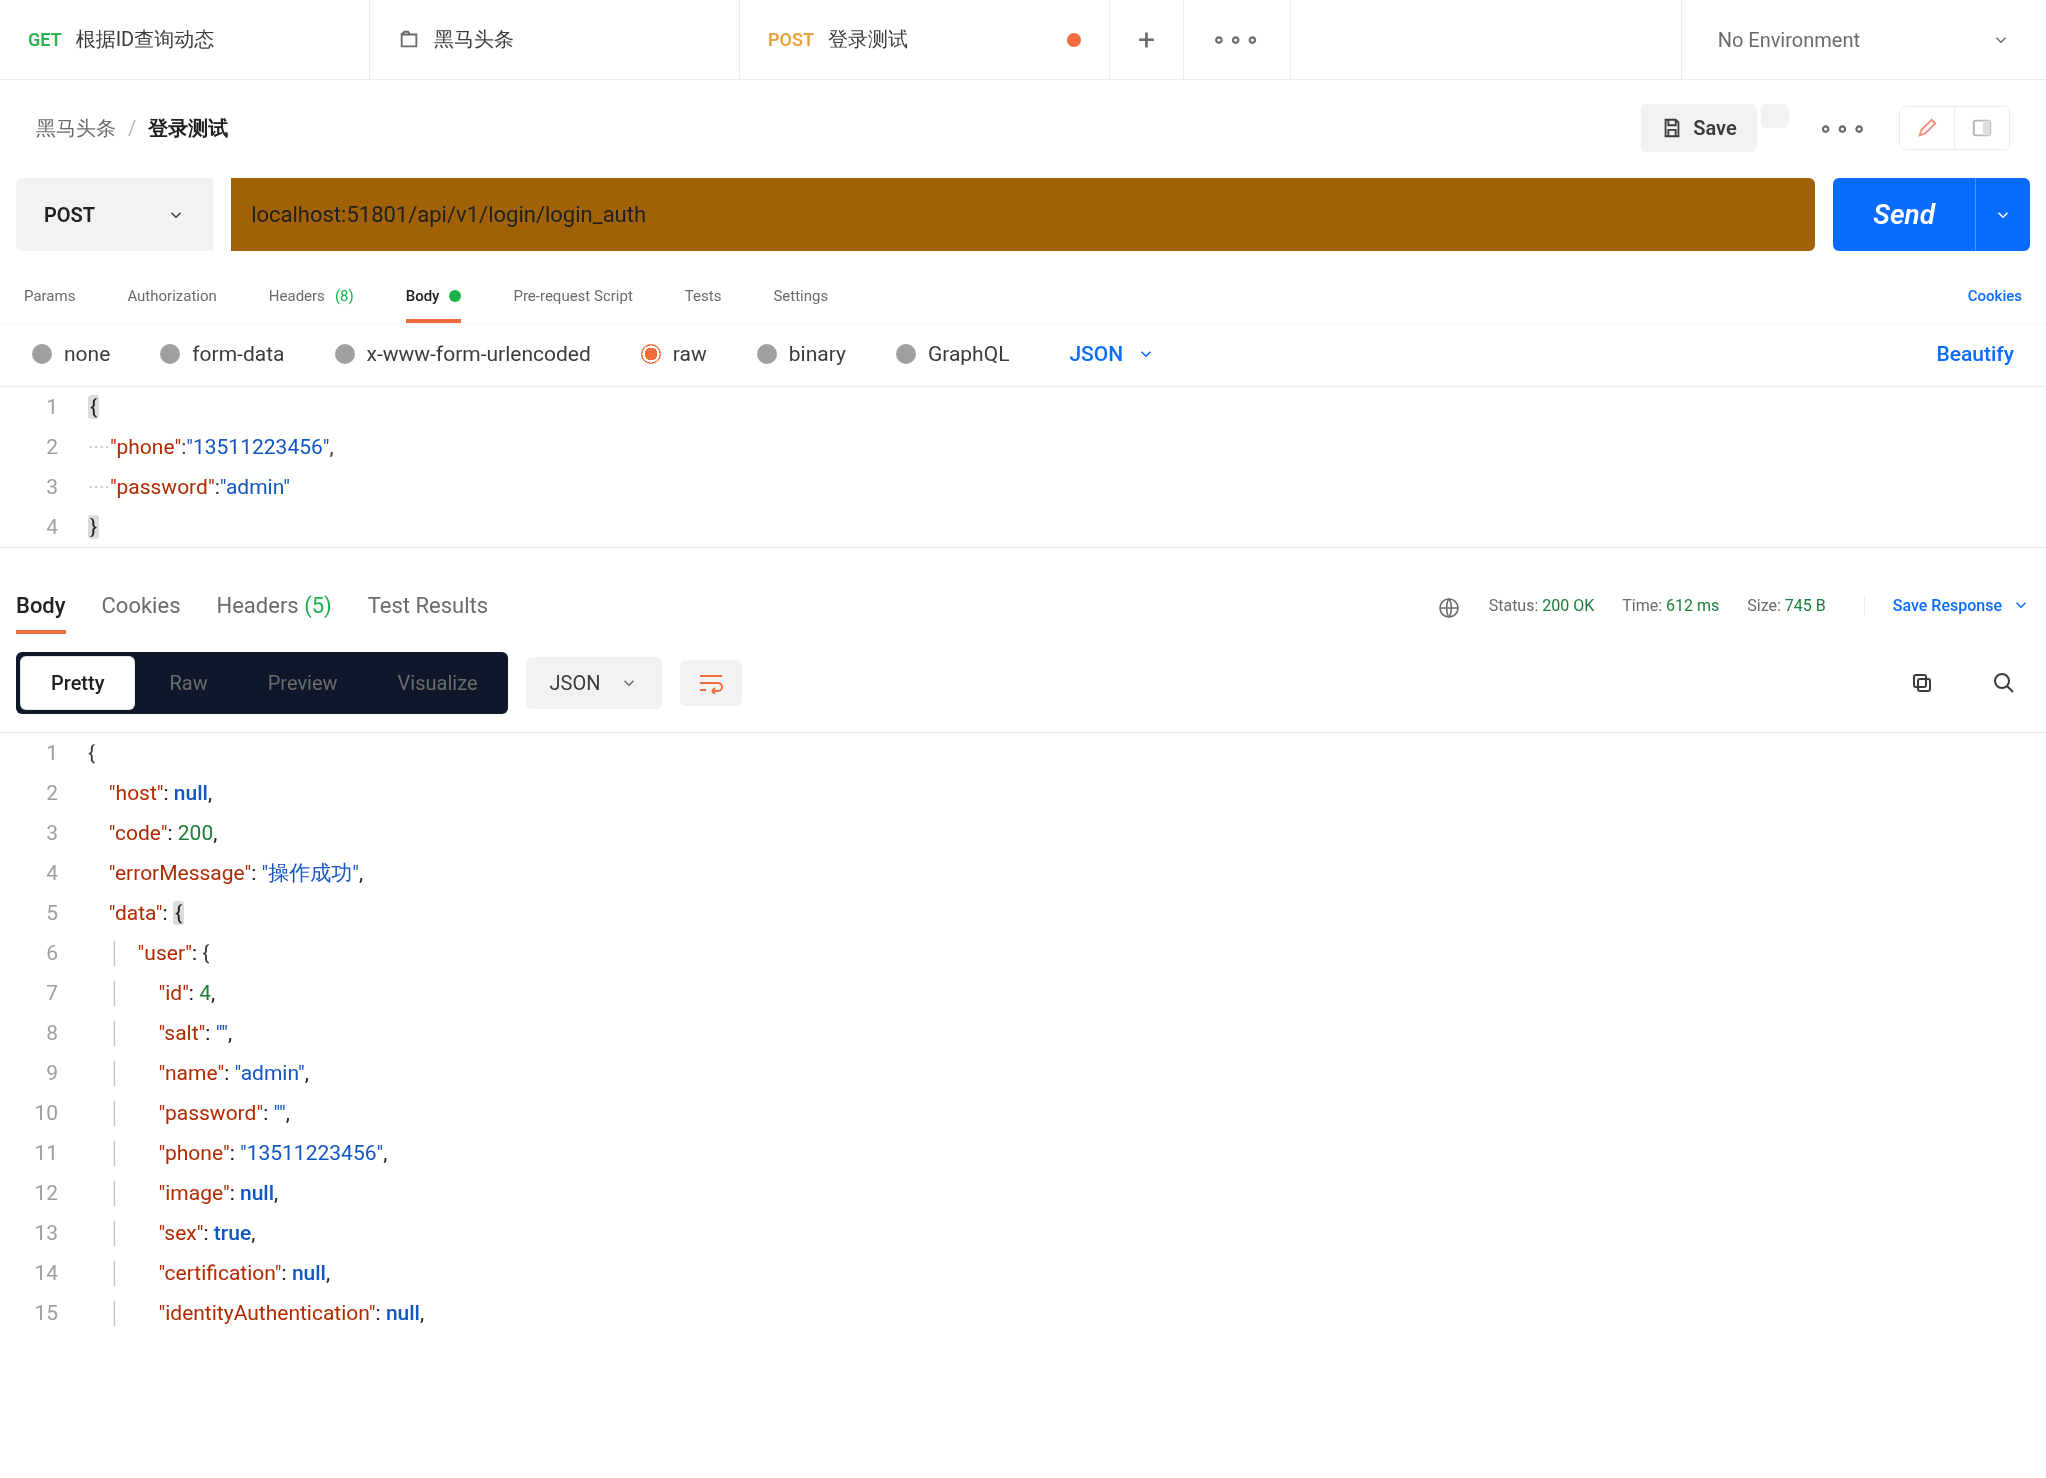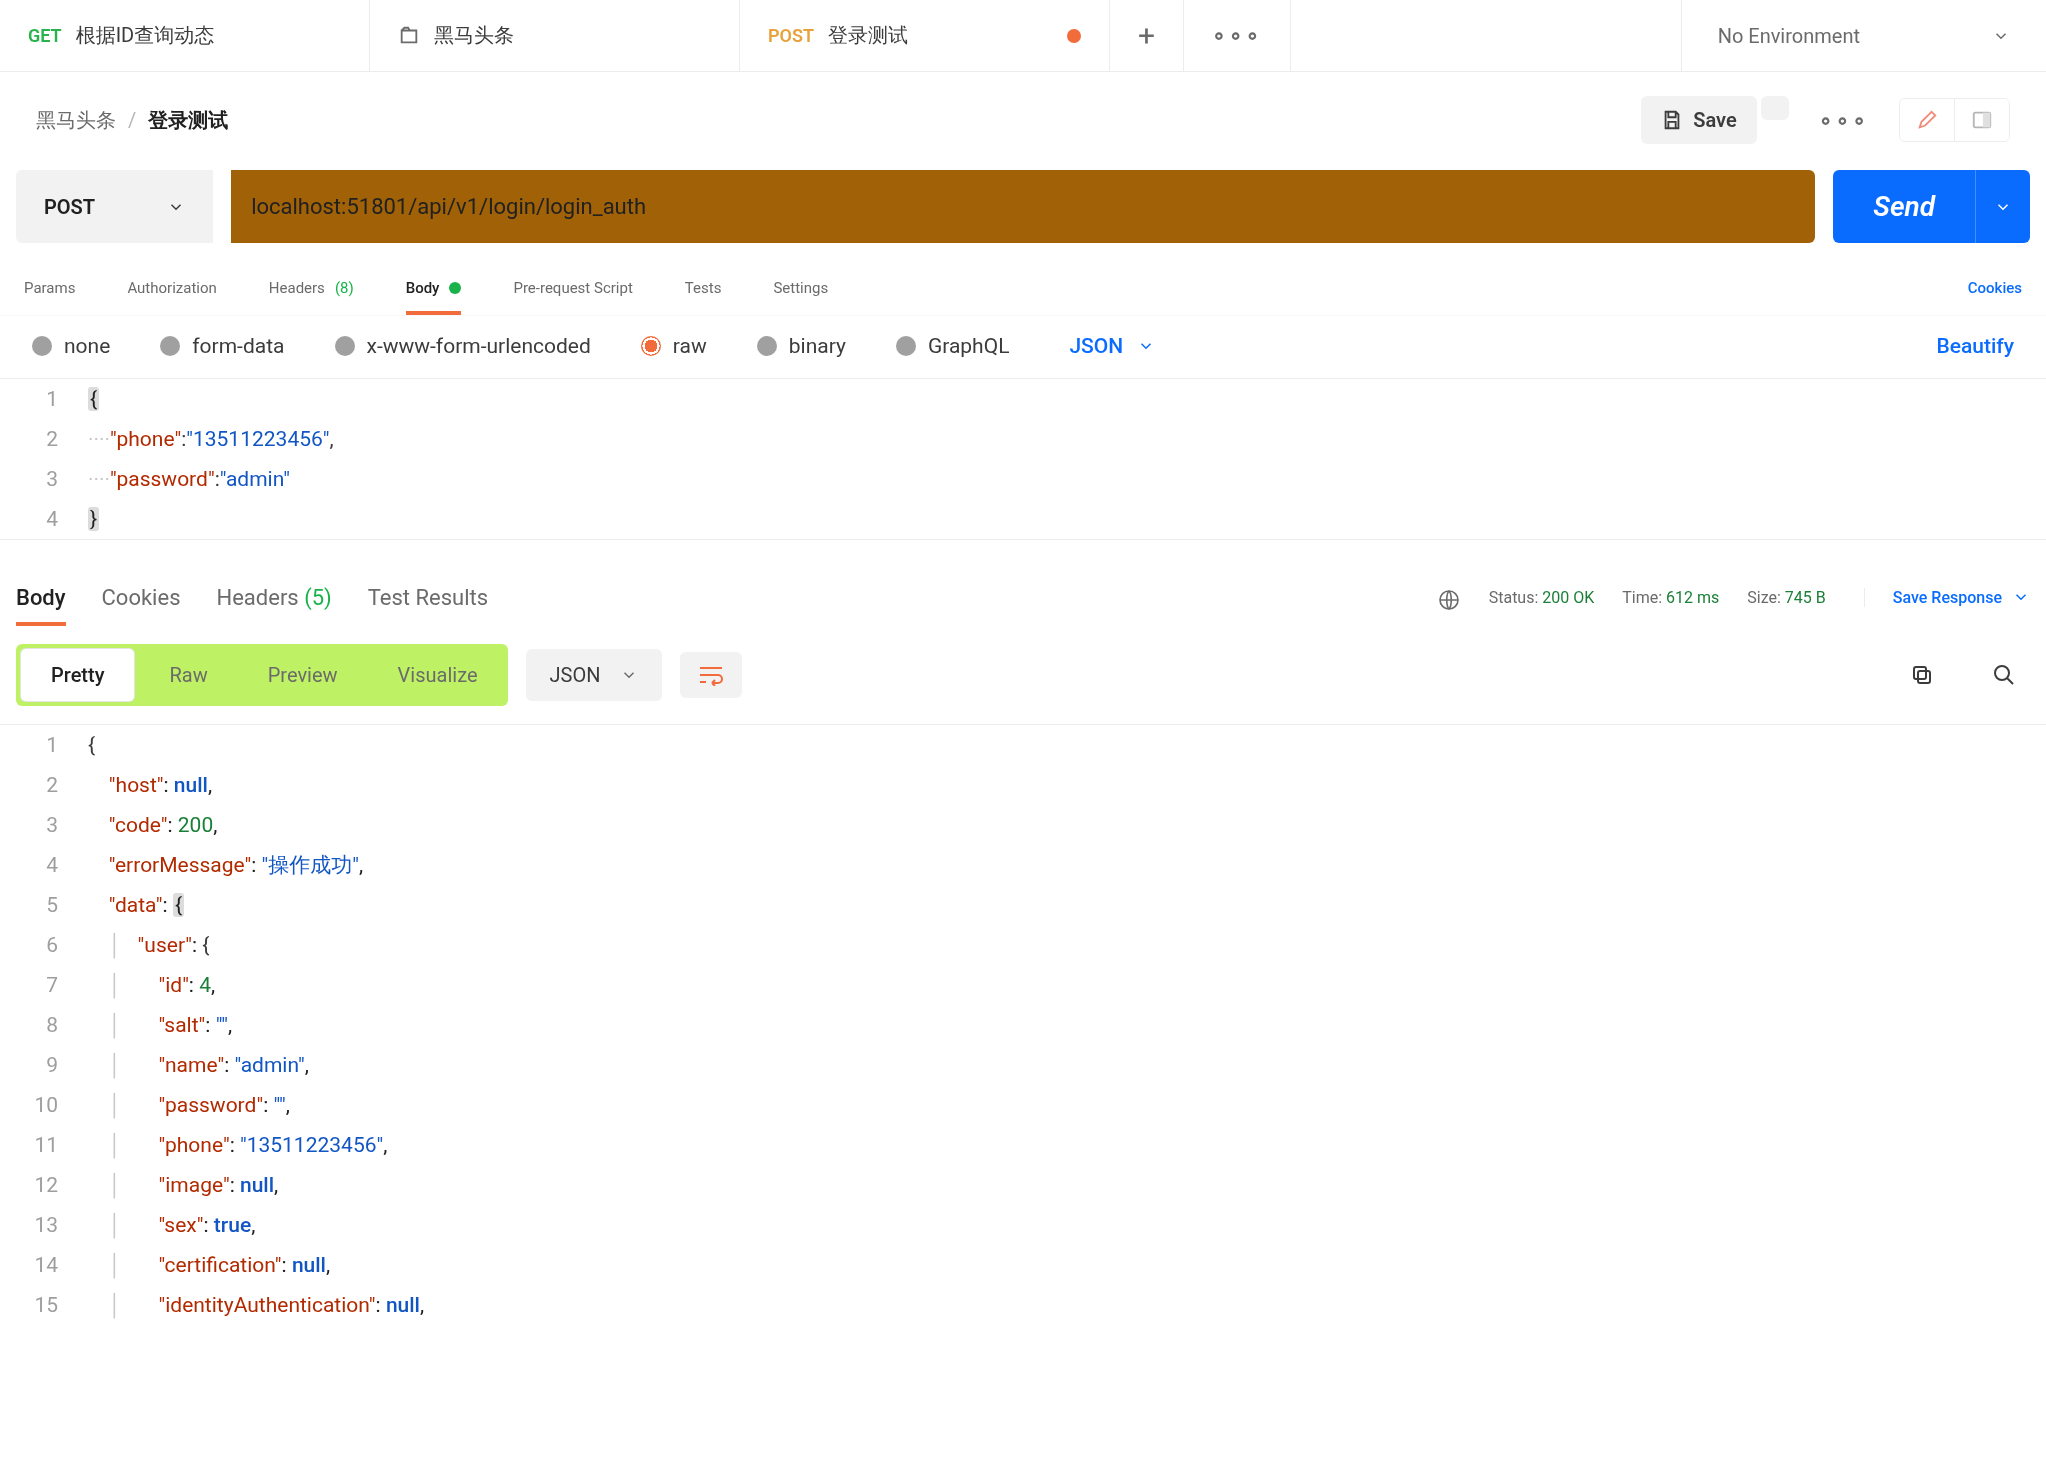--- a/index.html
+++ b/index.html
@@ -1,19 +1,19 @@
 <!DOCTYPE html>
 <html><head>
 <meta charset="utf-8">
 <style>
   * { box-sizing: border-box; margin: 0; padding: 0; font-family: -apple-system, BlinkMacSystemFont, "Segoe UI", Roboto, Helvetica, Arial, sans-serif; }
   body { background: #fff; color: #212121; font-size: 20px; overflow: hidden; width: 2046px; height: 1478px; }
 
   
-  .tabstrip { display: flex; height: 72px; border-bottom: 1px solid #ececec; }
+  .tabstrip { display: flex; height: 80px; border-bottom: 1px solid #ececec; }
   .tab { display: flex; align-items: center; padding: 0 28px; gap: 14px; border-right: 1px solid #ececec; min-width: 370px; cursor: pointer; color: #3c3c3c; }
   .tab.active { background: #fff; box-shadow: inset 0 -3px 0 #fff; }
   .tab-method { font-weight: 600; font-size: 18px; }
   .tab-method.get  { color: #29b34c; }
   .tab-method.post { color: #e9a13b; }
   .tab-folder-icon { width: 22px; height: 22px; }
   .tab-dot   { width: 14px; height: 14px; border-radius: 50%; background: #f26b3a; margin-left: auto; }
   .tab.plus  { min-width: 72px; justify-content: center; font-size: 30px; color: #6b6b6b; }
   .tab.more  { min-width: 100px; justify-content: center; color: #6b6b6b; letter-spacing: 3px; font-size: 22px; font-weight: 700; }
   .env { margin-left: auto; display: flex; align-items: center; padding: 0 36px; color: #6b6b6b; gap: 12px; border-left: 1px solid #ececec; }
@@ -79,21 +79,21 @@
   .resptabs { display: flex; align-items: center; gap: 36px; padding: 12px 16px 0 16px; font-size: 22px; color: #6b6b6b; }
   .resptab { padding: 12px 0 16px 0; cursor: pointer; }
   .resptab.active { color: #212121; font-weight: 500; box-shadow: inset 0 -4px 0 #f26b3a; }
   .respstatus { margin-left: auto; display: flex; align-items: flex-start; gap: 28px; font-size: 16px; }
   .lbl { color: #6b6b6b; }
   .val-green { color: #1a7f37; }
   .save-resp { color: #0a6cff; font-weight: 500; display: flex; align-items: center; gap: 10px; cursor: pointer; padding-left: 28px; border-left: 1px solid #ececec; margin-left: 10px; }
 
   
   .resp-toolbar { display: flex; align-items: center; gap: 18px; padding: 18px 16px; }
-  .seg { display: flex; background: #bef264; border-radius: 6px; overflow: hidden; }
+  .seg { display: flex; background: #0f172a; border-radius: 6px; overflow: hidden; }
   .seg button { border: none; background: transparent; padding: 14px 30px; font-size: 20px; color: #6b6b6b; cursor: pointer; }
   .seg button.active { background: #fff; margin: 5px; border-radius: 5px; color: #212121; font-weight: 500; box-shadow: 0 0 0 1px #e4e4e4; }
   .json-pill { display: flex; align-items: center; gap: 20px; background: #f2f2f2; border-radius: 6px; padding: 14px 24px; font-size: 20px; color: #3c3c3c; cursor: pointer; }
   .wrap-btn { background: #f2f2f2; border-radius: 6px; padding: 12px 18px; border: none; cursor: pointer; }
   .resp-right { margin-left: auto; display: flex; gap: 30px; }
 
   .chev { width: 18px; height: 18px; }
   svg { display: block; }
   .guide { color: #c8c8c8; }
 </style>

